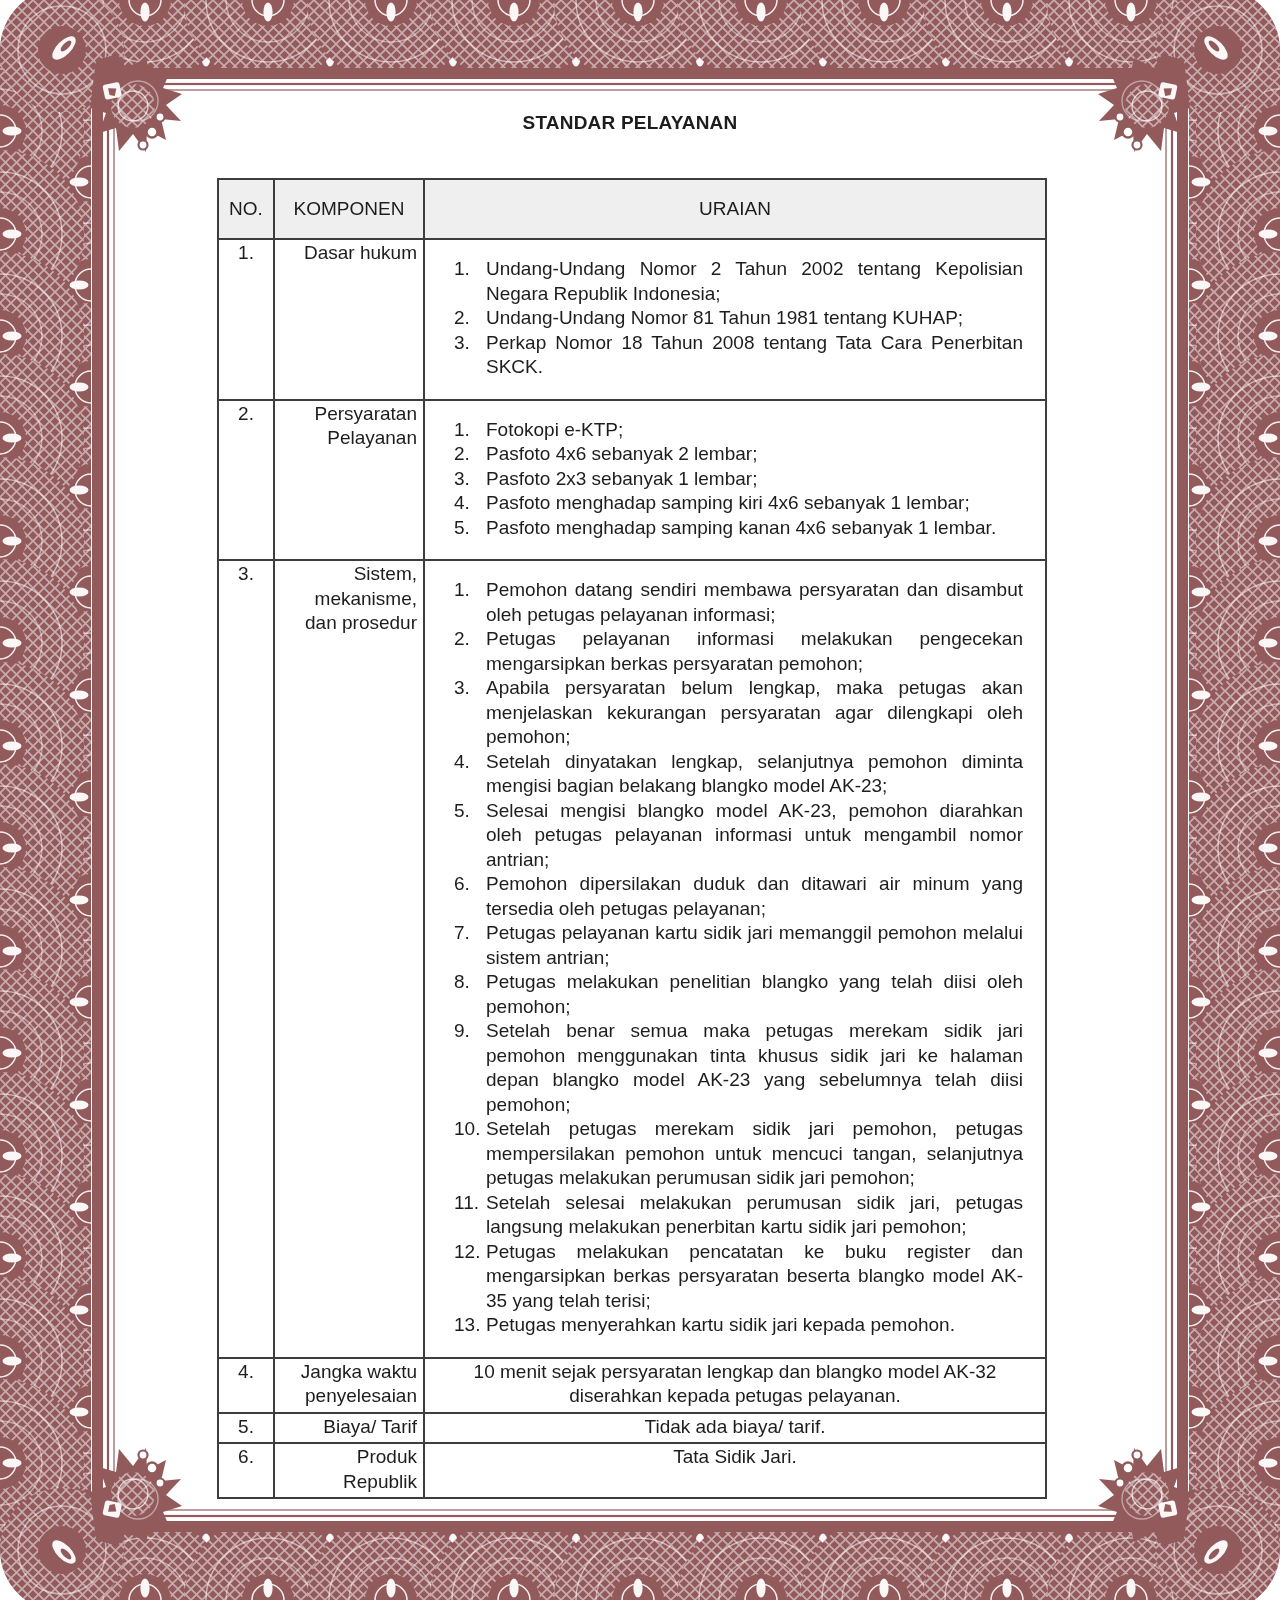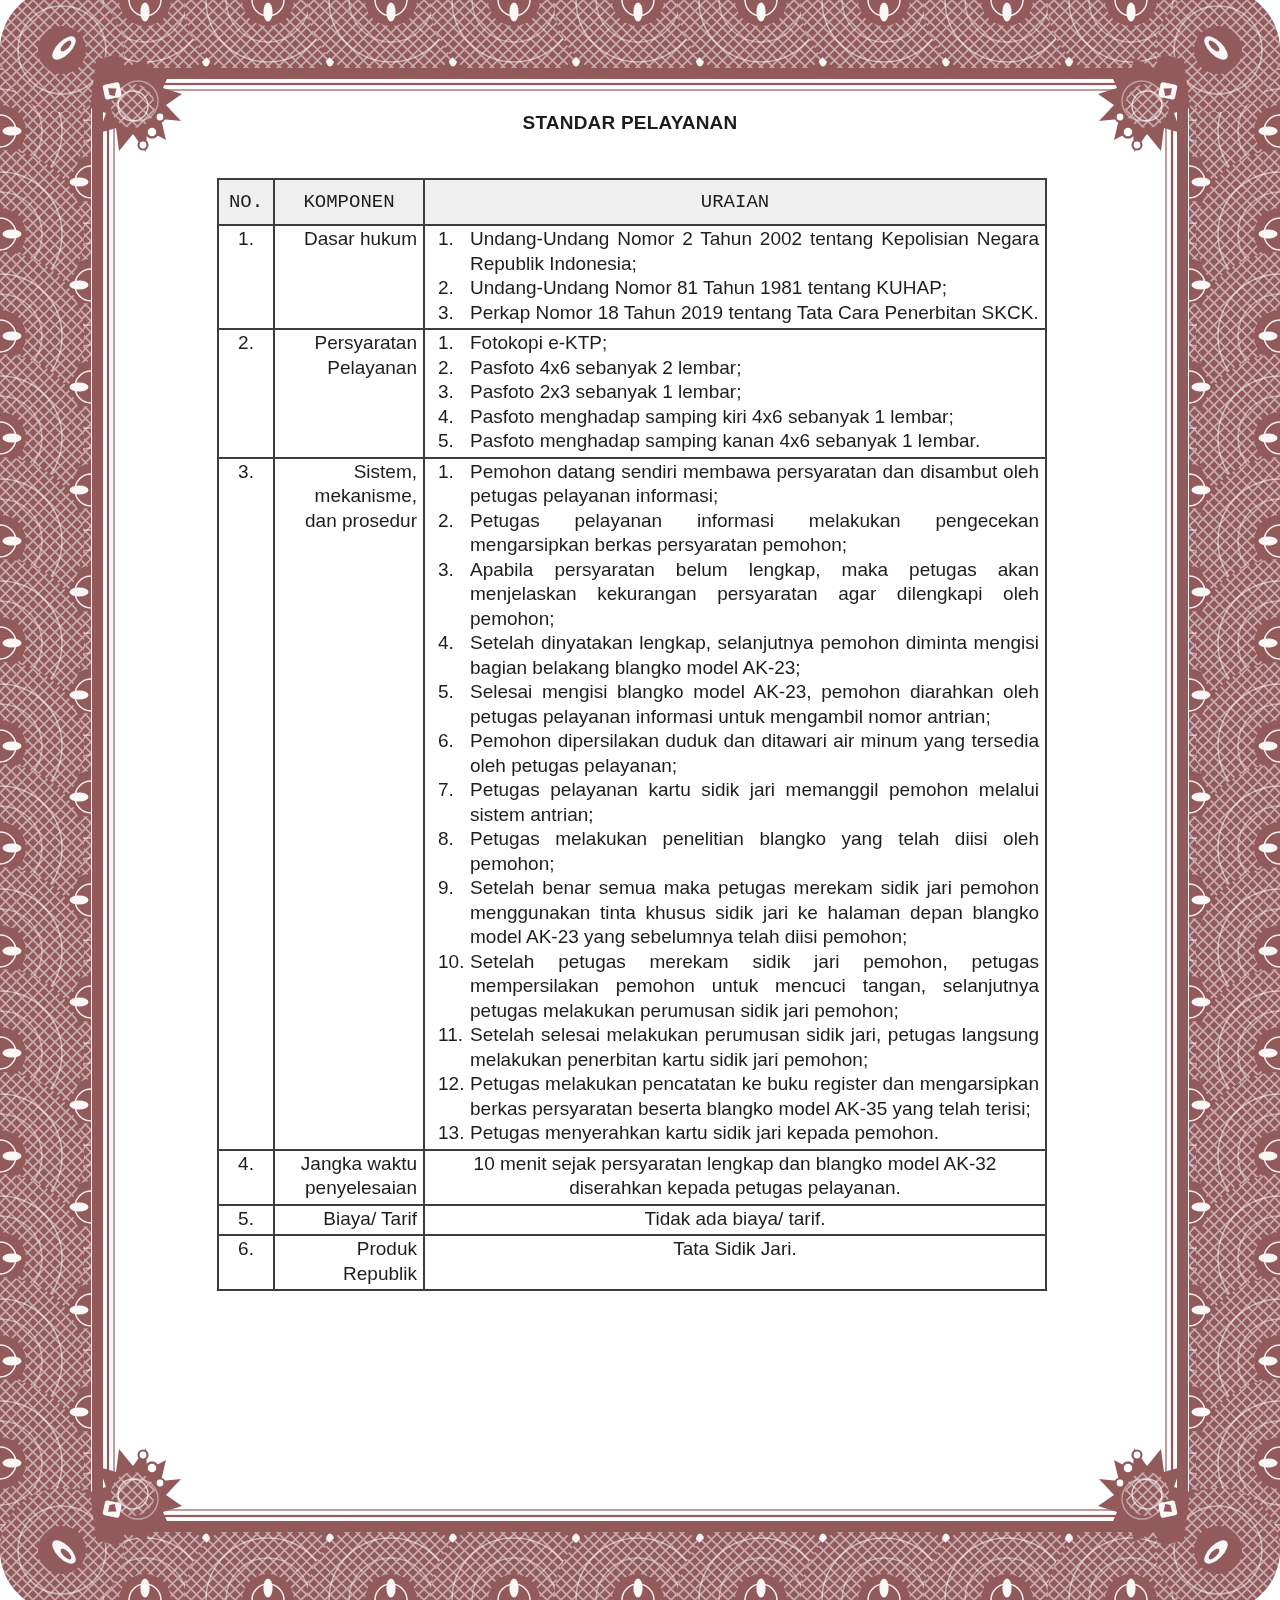--- a/index.html
+++ b/index.html
@@ -30,32 +30,32 @@
   table.std{
     position:absolute;top:178px;left:217px;width:828px;
     border-collapse:collapse;table-layout:fixed;
     font-size:19px;
   }
   table.std th{
     border:2px solid var(--table-line);
     background:var(--header-bg);
     font-weight:normal;
     height:34px;
-    padding:11px 4px;
-    vertical-align:middle;font-family:Liberation Mono, monospace;
+    padding:18px 4px;
+    vertical-align:middle;
   }
   table.std td{
     border:2px solid var(--table-line);
     vertical-align:top;
     padding:1px 6px 3px 6px;
     line-height:24.5px;
   }
   td.no-cell{text-align:center;}
   td.komp-cell{padding-left:8px;text-align:right;}
-  ol.uraian-list{margin:0;padding:0;list-style:none;counter-reset:item;}
+  ol.uraian-list{margin:16px;padding:0;list-style:none;counter-reset:item;}
   ol.uraian-list li{
     counter-increment:item;
     position:relative;
     padding-left:39px;
     text-align:justify;
   }
   ol.uraian-list li::before{
     content:counter(item) ".";
     position:absolute;left:7px;top:0;
   }
@@ -200,21 +200,21 @@
         </tr>
       </thead>
       <tbody id="tbody">
           <tr>
     <td class="no-cell">1.</td>
     <td class="komp-cell">Dasar hukum</td>
     <td class="ur-cell">
               <ol class="uraian-list">
                 <li>Undang-Undang Nomor 2 Tahun 2002 tentang Kepolisian Negara Republik Indonesia;</li>
                 <li>Undang-Undang Nomor 81 Tahun 1981 tentang KUHAP;</li>
-                <li>Perkap Nomor 18 Tahun 2019 tentang Tata Cara Penerbitan SKCK.</li>
+                <li>Perkap Nomor 18 Tahun 2008 tentang Tata Cara Penerbitan SKCK.</li>
               </ol>
             </td>
   </tr>
           <tr>
     <td class="no-cell">2.</td>
     <td class="komp-cell">Persyaratan Pelayanan</td>
     <td class="ur-cell">
               <ol class="uraian-list">
                 <li>Fotokopi e-KTP;</li>
                 <li>Pasfoto 4x6 sebanyak 2 lembar;</li>

